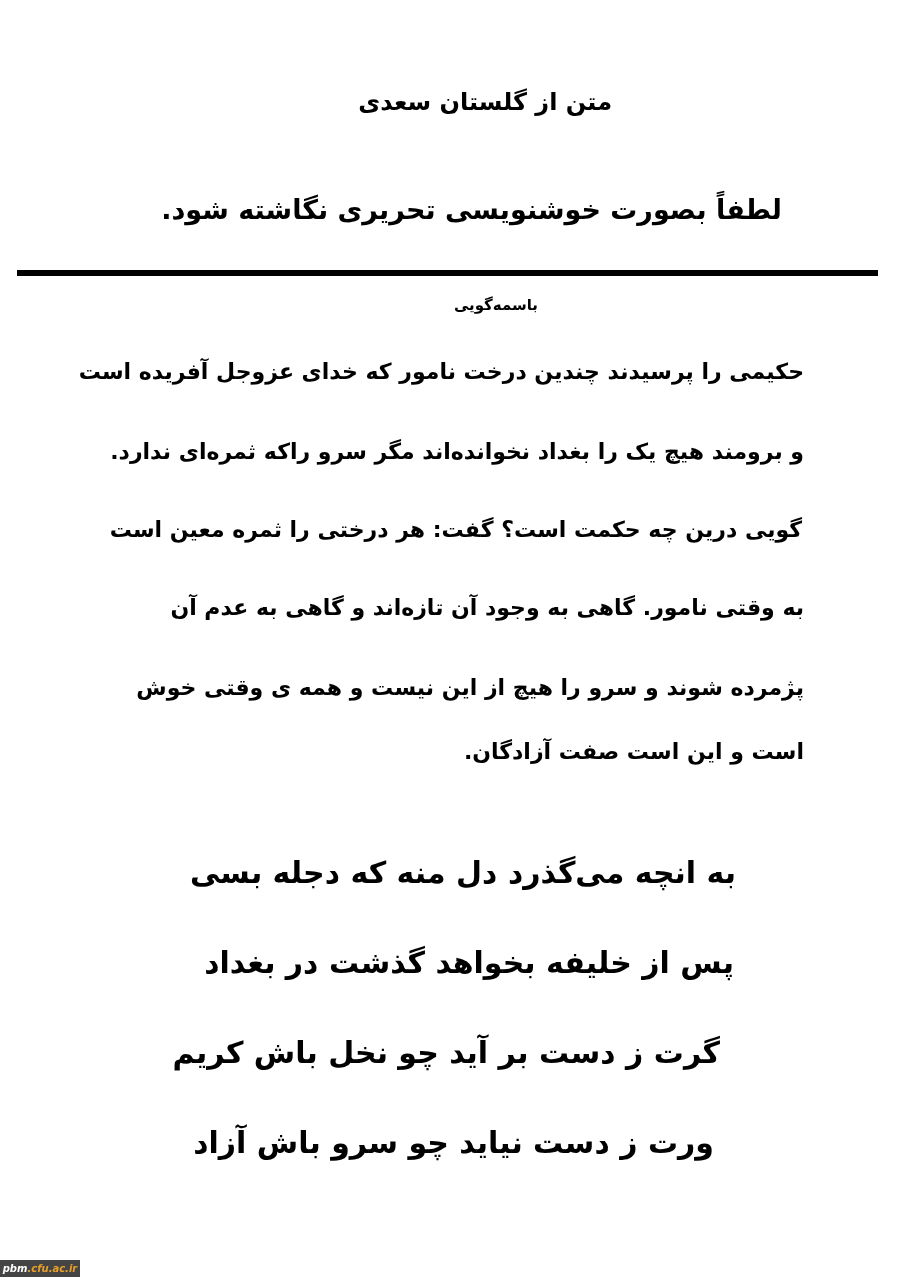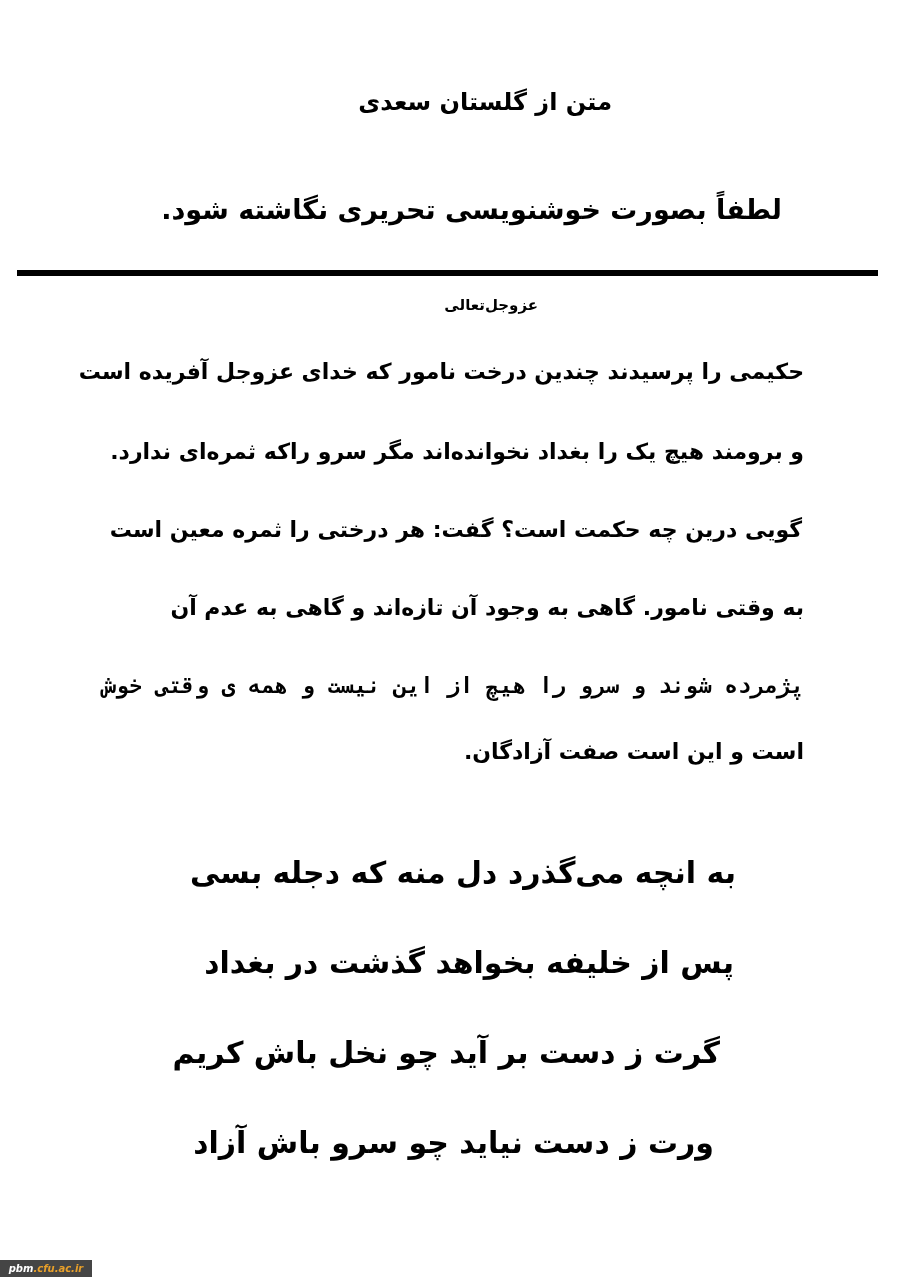--- a/index.html
+++ b/index.html
@@ -55,21 +55,21 @@
       margin-left: 44px;
     }
     .verse-line {
       font-size: 30px;
       line-height: 38px;
     }
     .watermark {
       position: absolute;
       left: 0;
       top: 1260px;
-      width: 92px;
+      width: 80px;
       height: 17px;
       background: #454545;
       font-family: "DejaVu Sans", sans-serif;
       font-style: italic;
       font-weight: bold;
       font-size: 10px;
       line-height: 17px;
       text-align: center;
       white-space: nowrap;
     }
@@ -80,28 +80,28 @@
 <body>
 
 <div>
 
   <div class="rtl title">متن از گلستان سعدی</div>
 
   <div class="rtl instruction">لطفاً بصورت خوشنویسی تحریری نگاشته شود.</div>
 
   <div class="divider"></div>
 
-  <div class="rtl basmala">عزوجل‌تعالی</div>
+  <div class="rtl basmala">باسمه‌گویی</div>
 
   <div>
     <div class="rtl prose-line" style="top:354px;">حکیمی را پرسیدند چندین درخت نامور که خدای عزوجل آفریده است</div>
     <div class="rtl prose-line" style="top:434px;">و برومند هیچ یک را بغداد نخوانده‌اند مگر سرو راکه ثمره‌ای ندارد.</div>
     <div class="rtl prose-line" style="top:512px;right:98px;">گویی درین چه حکمت است؟ گفت: هر درختی را ثمره معین است</div>
     <div class="rtl prose-line" style="top:590px;right:96px;">به وقتی نامور. گاهی به وجود آن تازه‌اند و گاهی به عدم آن</div>
-    <div class="rtl prose-line" style="top:670px;font-family:Liberation Mono, monospace;">پژمرده شوند و سرو را هیچ از این نیست و همه ی وقتی خوش</div>
+    <div class="rtl prose-line" style="top:670px;">پژمرده شوند و سرو را هیچ از این نیست و همه ی وقتی خوش</div>
     <div class="rtl prose-line" style="top:734px;">است و این است صفت آزادگان.</div>
   </div>
 
   <div>
     <div class="rtl verse-line" style="top:854px;right:164px;">به انچه می‌گذرد دل منه که دجله بسی</div>
     <div class="rtl verse-line" style="top:944px;right:166px;">پس از خلیفه بخواهد گذشت در بغداد</div>
     <div class="rtl verse-line" style="top:1034px;right:180px;">گرت ز دست بر آید چو نخل باش کریم</div>
     <div class="rtl verse-line" style="top:1124px;right:186px;">ورت ز دست نیاید چو سرو باش آزاد</div>
   </div>
 

